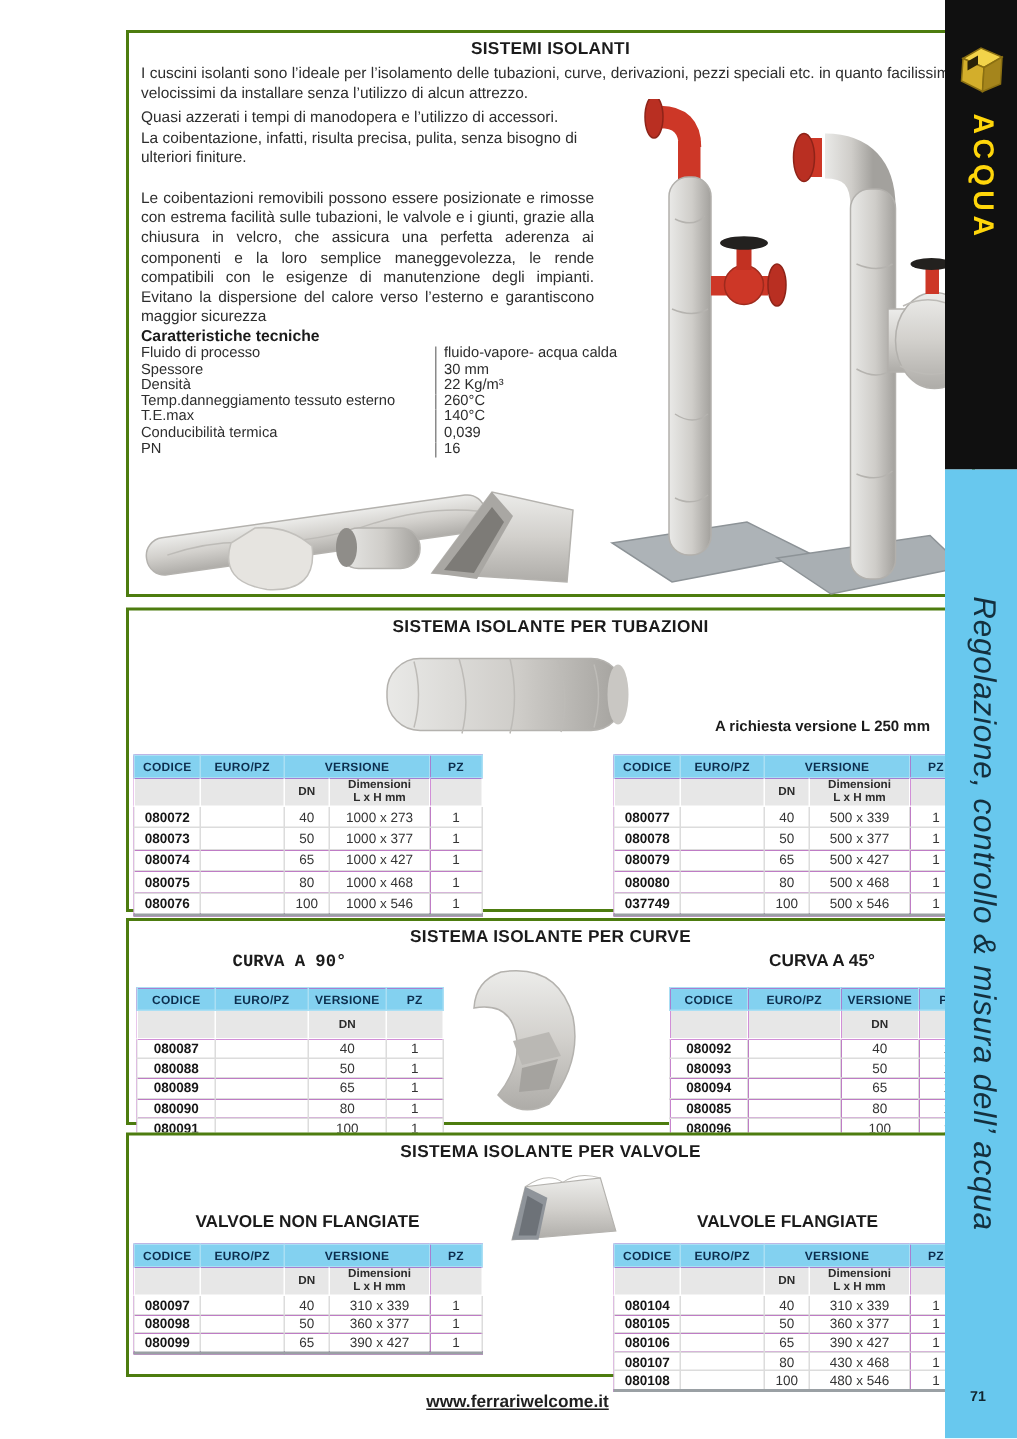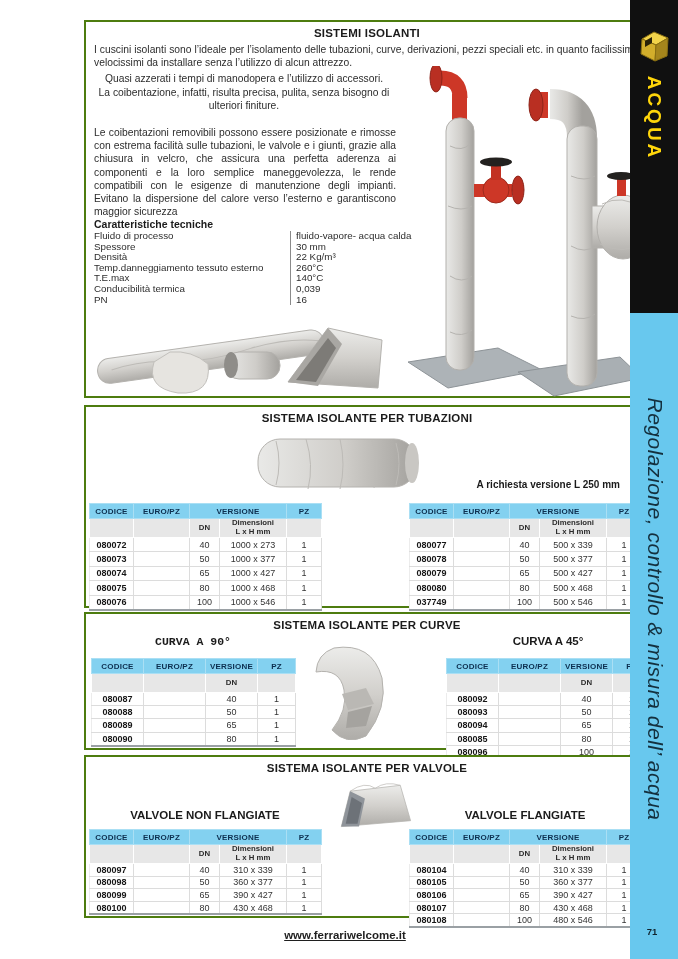--- a/index.html
+++ b/index.html
@@ -10,21 +10,21 @@
   .box { position:absolute; left:62px; width:566px; border:2px solid #4d7c0f;
          background:#fff; box-sizing:border-box;margin-left:22px; }
   #box1 { top:20px;  height:378px; }
   #box2 { top:405px; height:203px; }
   #box3 { top:612px; height:138px; }
   #box4 { top:755px; height:163px; }
   .box-title { position:absolute; top:5px; left:0; right:0; text-align:center;
                font-weight:bold; font-size:11.5px; color:#1b1b1b; letter-spacing:.2px; }
 
   
-  .b1-p { position:absolute; color:#2d2d2d; font-size:10.3px; line-height:13.2px;text-align:center; }
+  .b1-p { position:absolute; color:#2d2d2d; font-size:10.3px; line-height:13.2px; }
   #b1-intro { top:21px; left:8px; width:550px; text-align:justify; }
   #b1-p2a   { top:50px; left:8px; width:300px; }
   #b1-p2b   { top:64px; left:8px; width:300px; }
   #b1-p3    { top:104px; left:8px; width:302px; text-align:justify; }
   #b1-specs-title { position:absolute; top:196px; left:8px; font-size:10.5px;
                     font-weight:bold; color:#1b1b1b; }
   #specs { position:absolute; top:209px; left:8px; width:348px; border-collapse:collapse; }
   #specs td { font-size:9.8px; line-height:10px; color:#2d2d2d; text-align:left;
               padding:0; height:10.6px; vertical-align:top; }
   #specs td.code { font-weight:normal; width:196px; }
@@ -373,20 +373,26 @@
             <td></td>
             <td>65</td>
             <td>1</td>
           </tr>
           <tr>
             <td class="code">080090</td>
             <td></td>
             <td>80</td>
             <td>1</td>
           </tr>
+          <tr>
+            <td class="code">080091</td>
+            <td></td>
+            <td>100</td>
+            <td>1</td>
+          </tr>
         </tbody>
     </table>
 
     <table class="ptable t-mid" id="t-c45">
       <colgroup>
           <col style="width:52px">
           <col style="width:62px">
           <col style="width:52px">
           <col style="width:38px">
         </colgroup>
@@ -486,27 +492,20 @@
             <td></td>
             <td>50</td>
             <td>360 x 377</td>
             <td>1</td>
           </tr>
           <tr>
             <td class="code">080099</td>
             <td></td>
             <td>65</td>
             <td>390 x 427</td>
-            <td>1</td>
-          </tr>
-          <tr>
-            <td class="code">080100</td>
-            <td></td>
-            <td>80</td>
-            <td>430 x 468</td>
             <td>1</td>
           </tr>
         </tbody>
     </table>
 
     <table class="ptable t-short" id="t-valv-right">
       <colgroup>
           <col style="width:44px">
           <col style="width:56px">
           <col style="width:30px">

